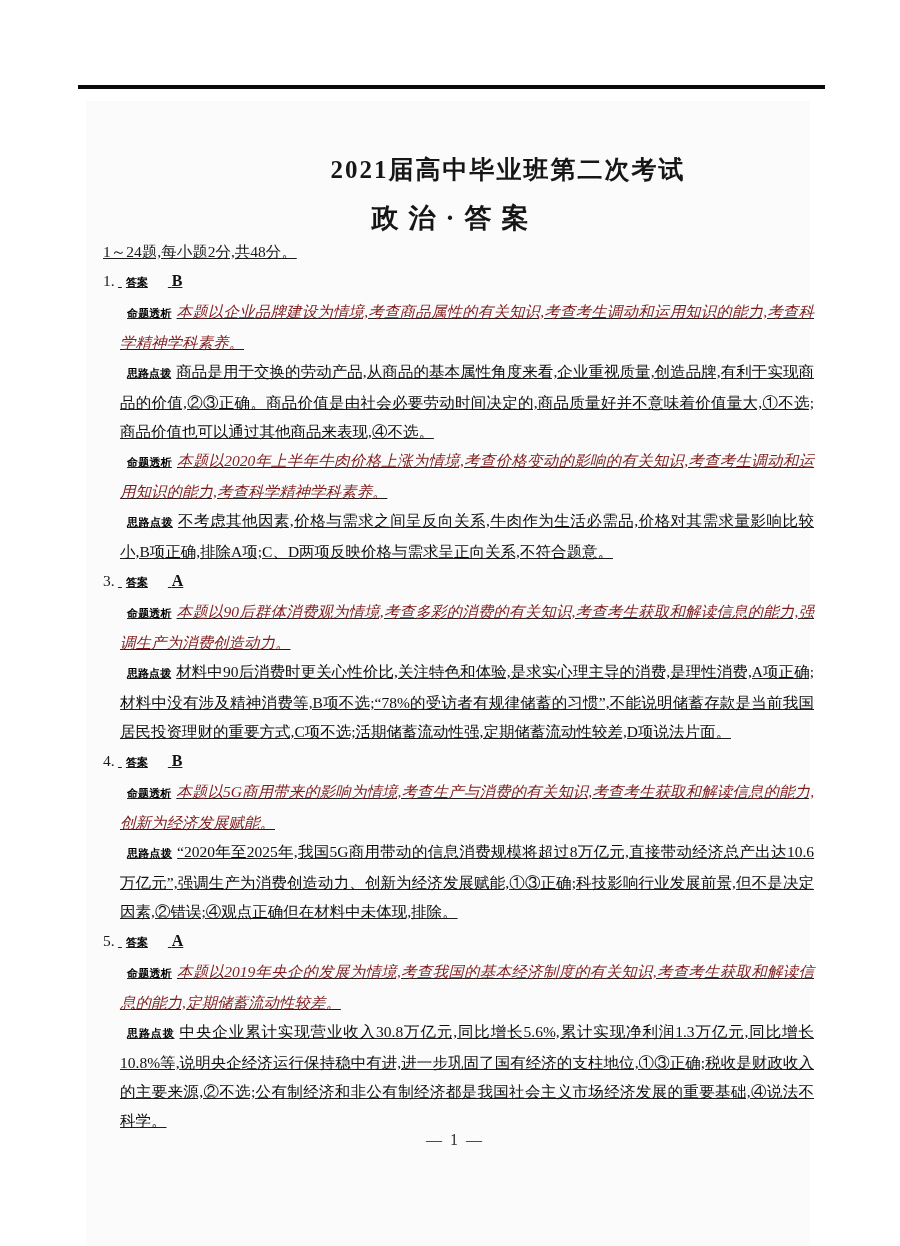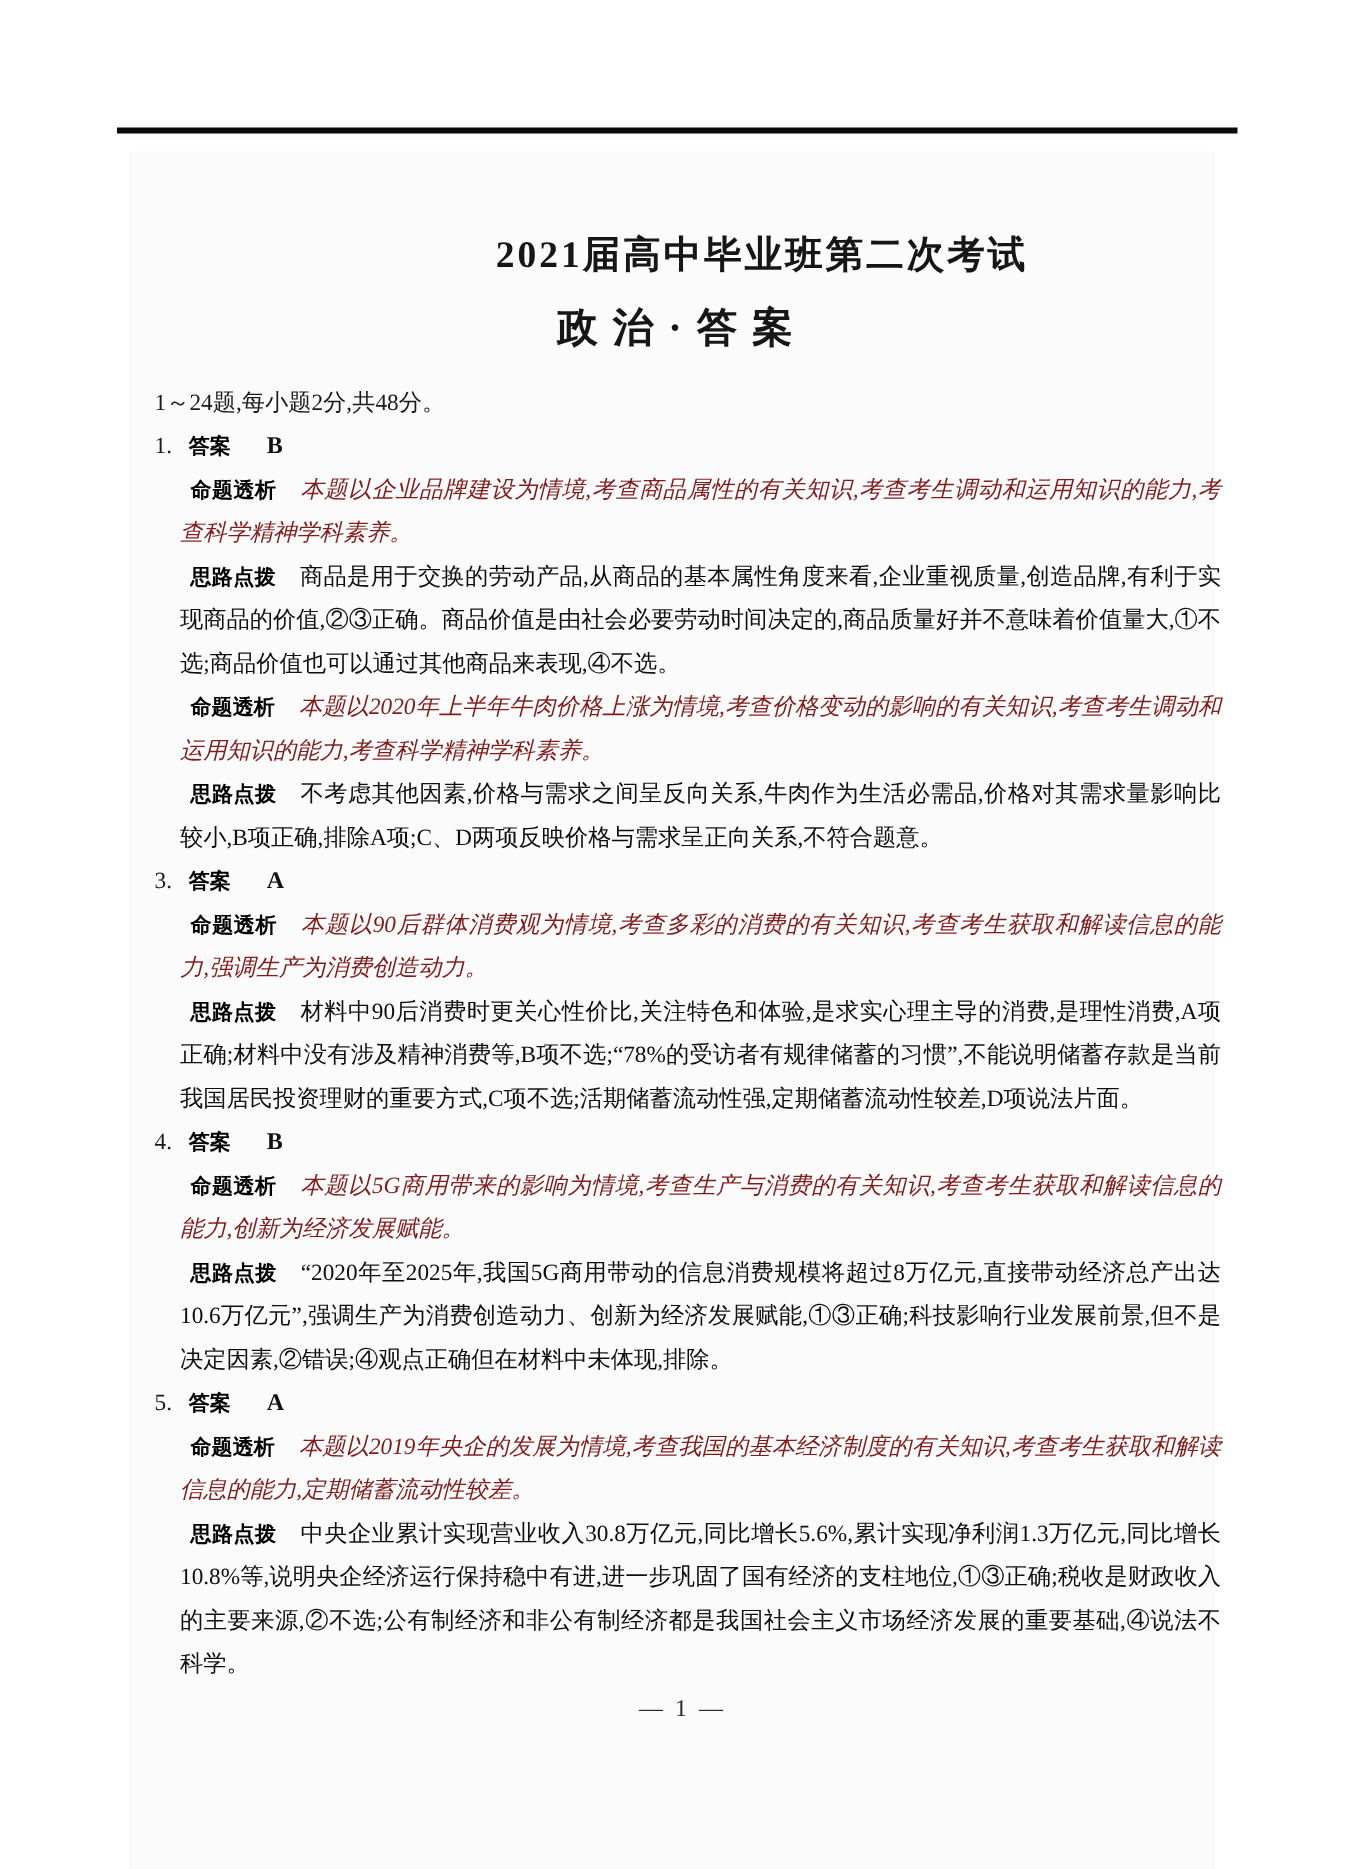--- a/index.html
+++ b/index.html
@@ -55,57 +55,58 @@
     margin: 0;
     text-align: center;
     font-size: 27px;
     font-weight: 700;
     letter-spacing: 10px;
     text-indent: 10px;
     color: #161616;
   }
   .content {
     position: absolute;
-    top: 254px;
+    top: 237px;
     left: 103px;
     width: 711px;
     font-size: 15.5px;
     line-height: 29px;
+    text-decoration: underline;
   }
   .intro {
     margin: 0;
     color: #1a1a1a;
   }
   .question { margin: 0; }
   .answer-line { white-space: nowrap; }
   .q-num {
     display: inline-block;
     min-width: 15px;
     color: #1a1a1a;
   }
   .lbl {
     font-family: "Liberation Sans", "DejaVu Sans", sans-serif;
     font-weight: 700;
     color: #000000;
-    font-size: 14px;
+    font-size: 11px;
   }
   .answer-lbl { margin: 0 20px 0 4px; }
   .q-ans {
     font-weight: 700;
     font-size: 16px;
     color: #111111;
   }
   .para {
     margin: 0;
     padding-left: 17px;
     text-indent: 7px;
     text-align: justify;
     text-justify: inter-ideograph;
   }
-  .para .lbl { margin-right: 16px; }
+  .para .lbl { margin-right: 5px; }
   .analysis-text {
     font-style: italic;
     color: #7f1d1d;
   }
   .tips-text {
     font-style: normal;
     color: #0f0f0f;
   }
   .footer {
     position: absolute;

